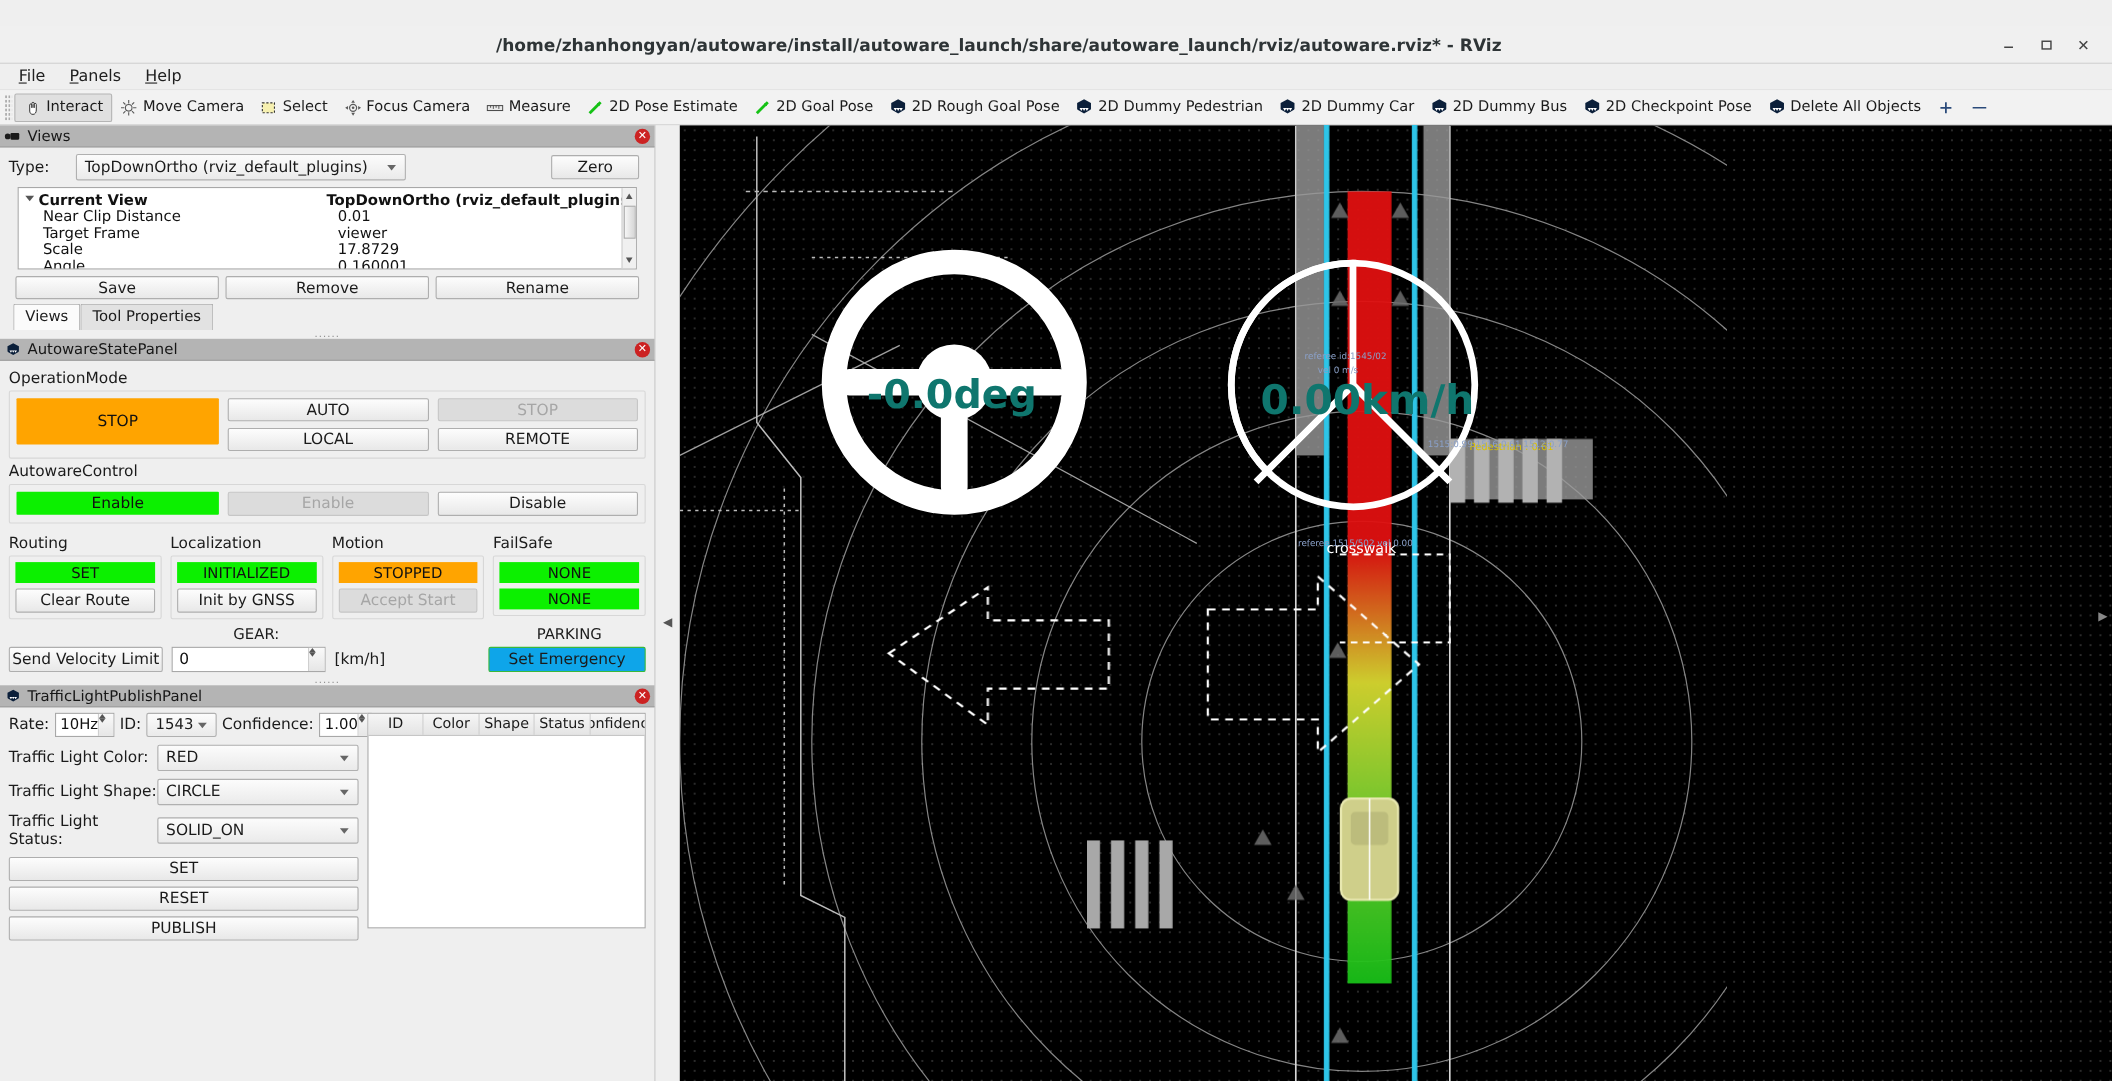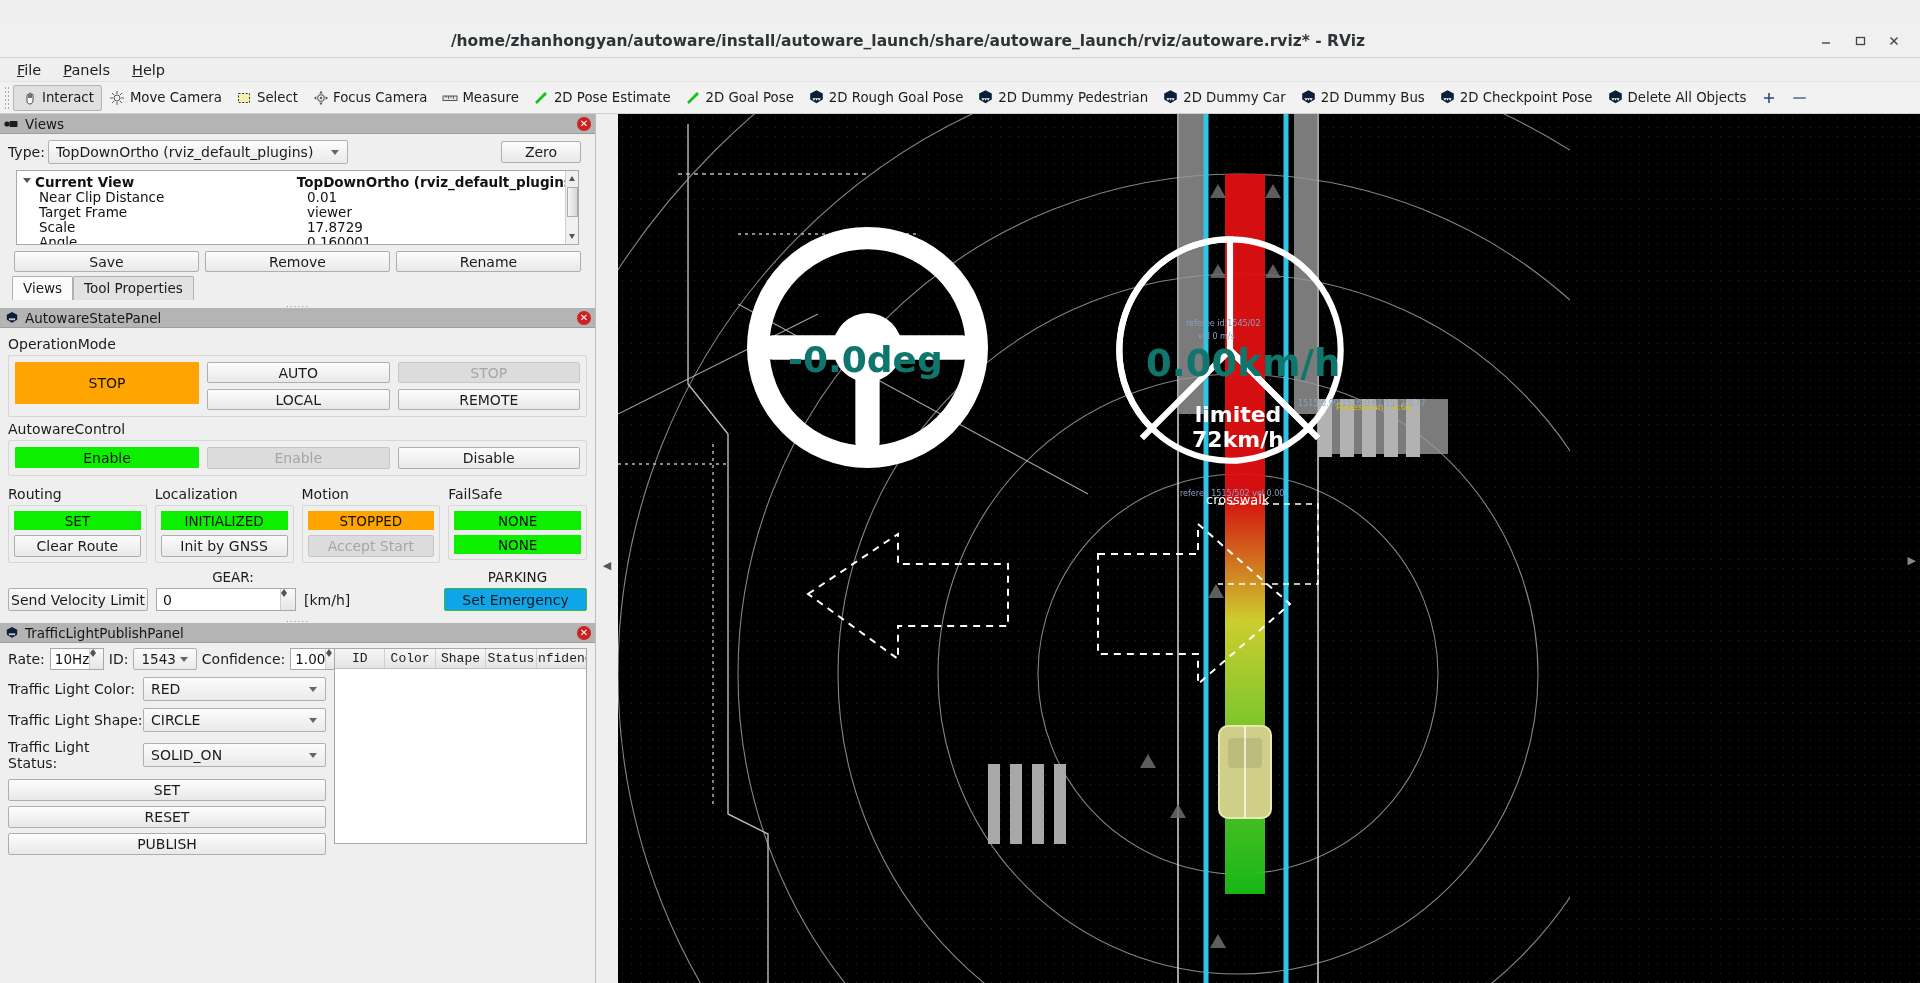--- a/index.html
+++ b/index.html
@@ -64,21 +64,21 @@
     padding: 0 4px; gap: 6px; font-size: 13.5px; color: #161616;
     border-bottom: 1px solid #9e9e9e;
   }
   .panel-title .pt-ico { width: 15px; height: 15px; display:flex;align-items:center;justify-content:center;}
   .panel-title .spacer { flex: 1; }
   .close-btn { width: 14px; height: 14px; border-radius: 50%; background: #cc2222;
     display:flex;align-items:center;justify-content:center;color:#fff;font-size:10px;
     line-height:1; font-weight: bold; }
 
   
-  .row { display: flex; align-items: center; gap: 3px; justify-content: flex-end; }
+  .row { display: flex; align-items: center; gap: 24px; justify-content: flex-end; }
   #viewsbody { padding: 6px 8px 0 8px; }
   .lbl { font-size: 14px; color: #1b1b1b; }
   .combo {
     height: 24px; background: linear-gradient(#fcfcfc,#eaeaea);
     border: 1px solid #b0b0b0; border-radius: 2px;
     display:flex; align-items:center; padding: 0 4px 0 7px;
     font-size: 14px; color: #1b1b1b;
   }
   .combo .cval { flex: 1; overflow:hidden; white-space:nowrap; }
   .caret { width: 0; height: 0; border-left: 4px solid transparent;
@@ -157,21 +157,21 @@
   .tl-form { margin-top: 7px; display: flex; flex-direction: column; gap: 7px; }
   .tl-form .fr { display: flex; align-items: center; }
   .tl-form .fr .lbl { width: 135px; font-size: 14px; }
   .tl-form .fr .combo { flex: 1; }
   .tl-btns { margin-top: 8px; display:flex; flex-direction: column; gap: 5px; }
   .tl-btns .btn { height: 22px; }
   #tltable { background: #fff; border: 1px solid #a8a8a8; height: 196px; }
   #tltable .thead { display: flex; height: 20px; background: linear-gradient(#f6f6f6,#e4e4e4);
     border-bottom: 1px solid #c0c0c0; }
   #tltable .th { flex: 1; display:flex; align-items:center; justify-content:center;
-    font-size: 13px; color: #1b1b1b; border-right: 1px solid #d0d0d0; overflow:hidden;font-family:Liberation Mono, monospace; }
+    font-size: 13px; color: #1b1b1b; border-right: 1px solid #d0d0d0; overflow:hidden; }
 
   
   #viewport .dots { position:absolute; inset:0;
     background-image: radial-gradient(#2a2a2a 0.9px, transparent 1px);
     background-size: 9px 9px; }
   .ov-text { position: absolute; color: #0f766e; font-weight: bold;
     font-family: "DejaVu Sans", sans-serif; white-space: nowrap; }
   #steer { position: absolute; left: 128px; top: 112px; width: 243px; height: 243px; }
   #speedarc { position:absolute; left: 489px; top: 113px; width: 246px; height: 246px; }
   .limit-txt { position:absolute; color:#fff; font-weight:bold; font-size: 22px;
@@ -790,24 +790,20 @@
     </svg>
     <div class="ov-text" style="left:170px;top:225px;font-size:36px">-0.0deg</div>
 
     <svg id="speedarc" viewBox="0 0 120 120">
       <path d="M60 6 a54 54 0 1 1 -38.2 92.2 L60 60 Z" fill="none" stroke="#ffffff" stroke-width="3" transform="rotate(135 60 60)"></path>
       <path d="M17 103 L60 60 L103 103" fill="none" stroke="#ffffff" stroke-width="3"></path>
       <circle cx="60" cy="60" r="54" fill="none" stroke="#ffffff" stroke-width="3" stroke-dasharray="254 340" transform="rotate(-225 60 60)"></circle>
     </svg>
     <div class="ov-text" style="left:528px;top:228px;font-size:37px">0.00km/h</div>
 
-    <div class="limit-txt" style="left:540px;top:288px;width:160px">
-      <div>limited</div>
-      <div>72km/h</div>
-    </div>
 
     <div style="position:absolute;left:588px;top:378px;color:#ffffff;font-size:13px">crosswalk</div>
 
     <div style="position:absolute;left:718px;top:288px;color:#d8c200;font-size:9px;white-space:nowrap">Pedestrian : 0.61</div>
     <div style="position:absolute;left:680px;top:285px;color:#8aa0c8;font-size:8px;white-space:nowrap">1515:0.99 1516:0.61 1512:0.77</div>
     <div style="position:absolute;left:562px;top:375px;color:#8aa0c8;font-size:8px;white-space:nowrap">referee 1515/502 vel 0.00</div>
     <div style="position:absolute;left:568px;top:205px;color:#8aa0c8;font-size:8px;white-space:nowrap">referee id:1545/02</div>
     <div style="position:absolute;left:580px;top:218px;color:#8aa0c8;font-size:8px;white-space:nowrap">vel 0 m/s</div>
 
     <span style="position:absolute;right:4px;top:440px;color:#888;font-size:11px">▶</span>

